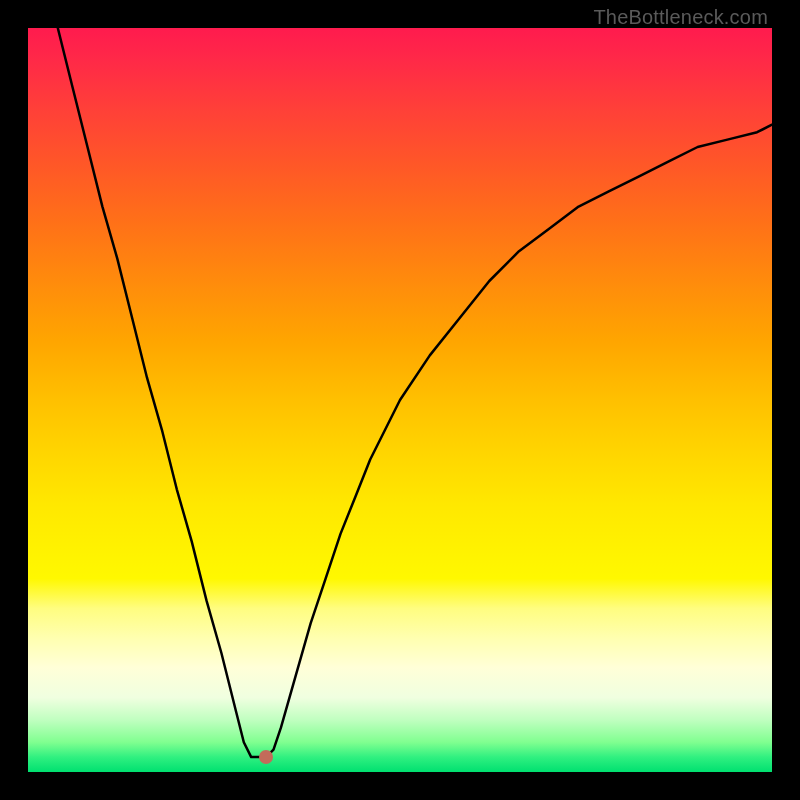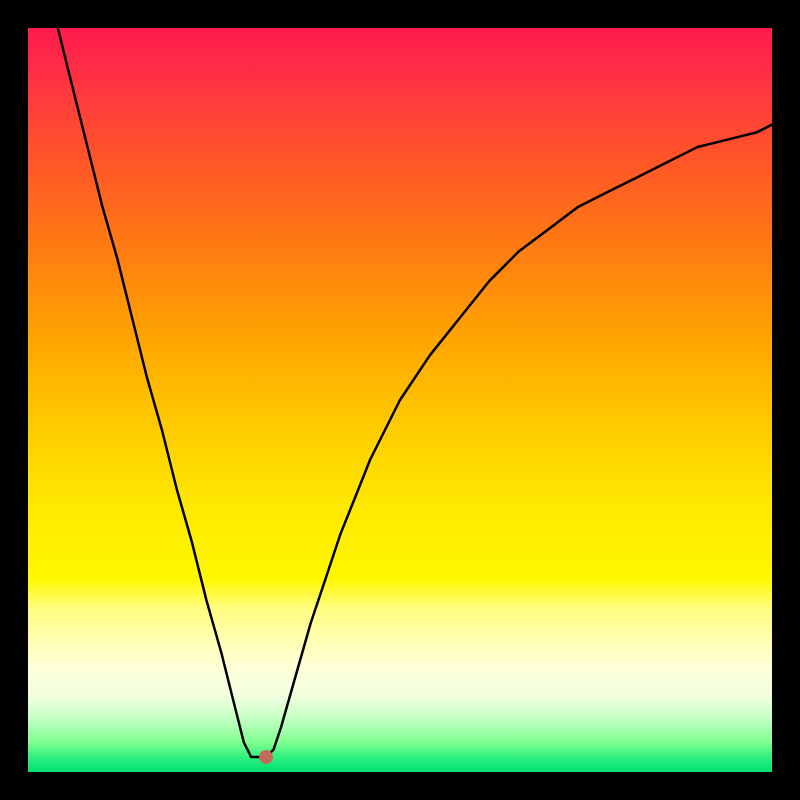--- a/index.html
+++ b/index.html
@@ -29,20 +29,21 @@
     #00e070 100%
   ); }
   .watermark { position: absolute; top: 6px; right: 32px; color: #5a5a5a; font-size: 20px; font-weight: 500; letter-spacing: 0.2px; }
   .curve { position: absolute; inset: 0; }
   .dot { position: absolute; width: 14px; height: 14px; border-radius: 50%; background: #c36b5a; transform: translate(-50%, -50%); }
 </style>
 </head>
 <body>
 
 <div class="container">
+  <div class="watermark">TheBottleneck.com</div>
   <div class="plot-area">
     <div class="gradient-bg"></div>
     <svg class="curve" viewBox="0 0 744 744" preserveAspectRatio="none">
       <path id="curve-path" fill="none" stroke="#000" stroke-width="2.5" stroke-linejoin="round" stroke-linecap="round" d="M29.8 0.0 L44.6 59.5 L59.5 119.0 L74.4 178.6 L89.3 230.6 L104.2 290.2 L119.0 349.7 L133.9 401.8 L148.8 461.3 L163.7 513.4 L178.6 572.9 L193.4 625.0 L208.3 684.5 L215.8 714.2 L223.2 729.1 L230.6 729.1 L238.1 729.1 L245.5 721.7 L253.0 699.4 L267.8 647.3 L282.7 595.2 L297.6 550.6 L312.5 505.9 L327.4 468.7 L342.2 431.5 L357.1 401.8 L372.0 372.0 L401.8 327.4 L431.5 290.2 L461.3 253.0 L491.0 223.2 L520.8 200.9 L550.6 178.6 L580.3 163.7 L610.1 148.8 L639.8 133.9 L669.6 119.0 L699.4 111.6 L729.1 104.2 L744.0 96.7"></path>
     </svg>
     <div class="dot" id="marker-dot" style="left: 238.08px; top: 729.12px; background: rgb(195, 107, 90);"></div>
   </div>
 </div>
 
 </body></html>

